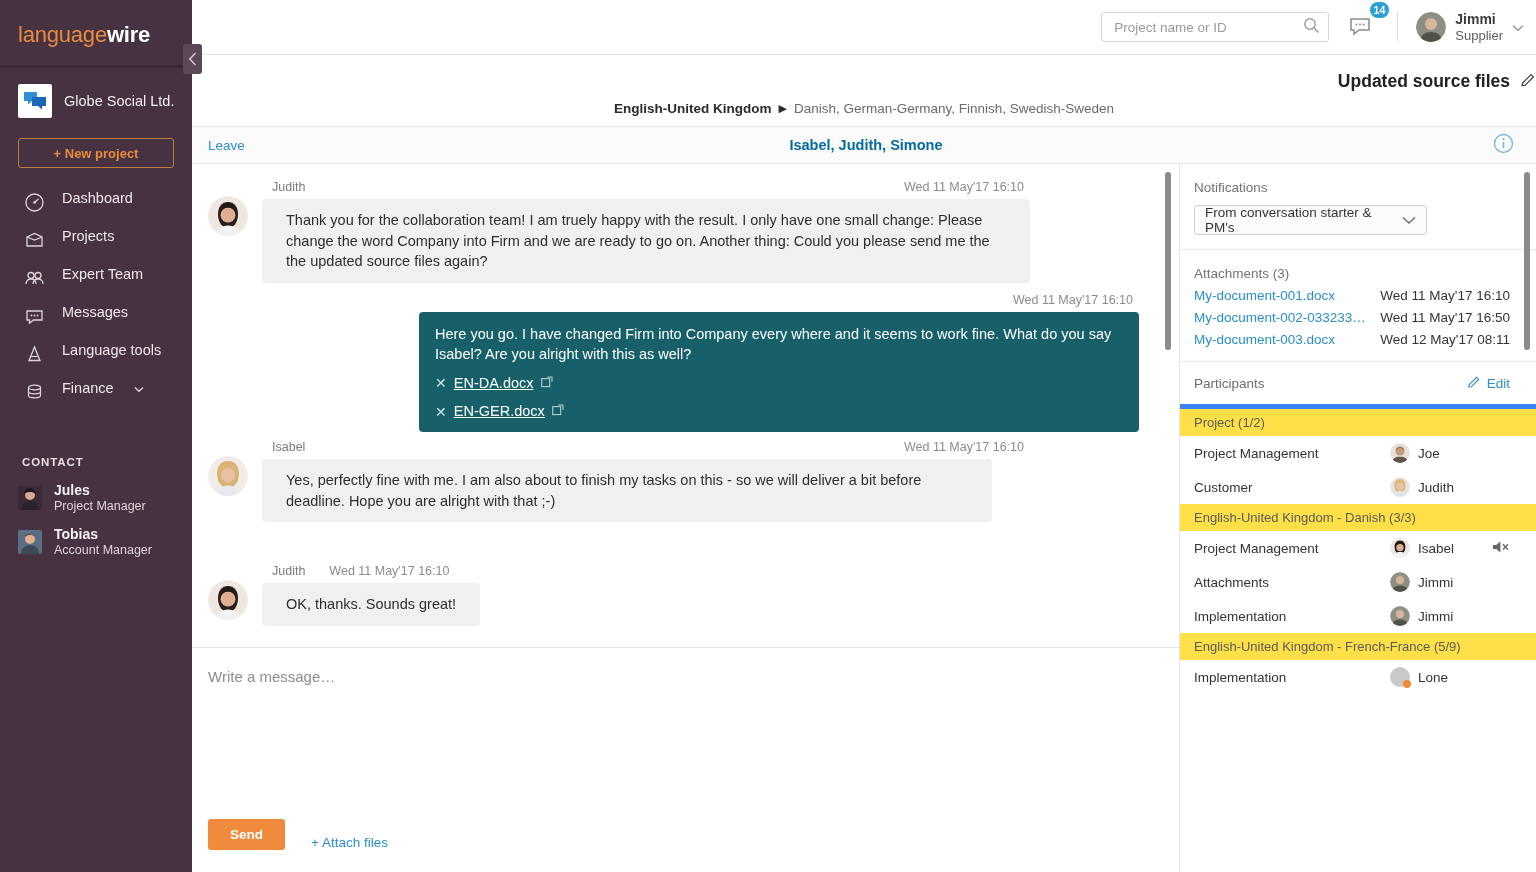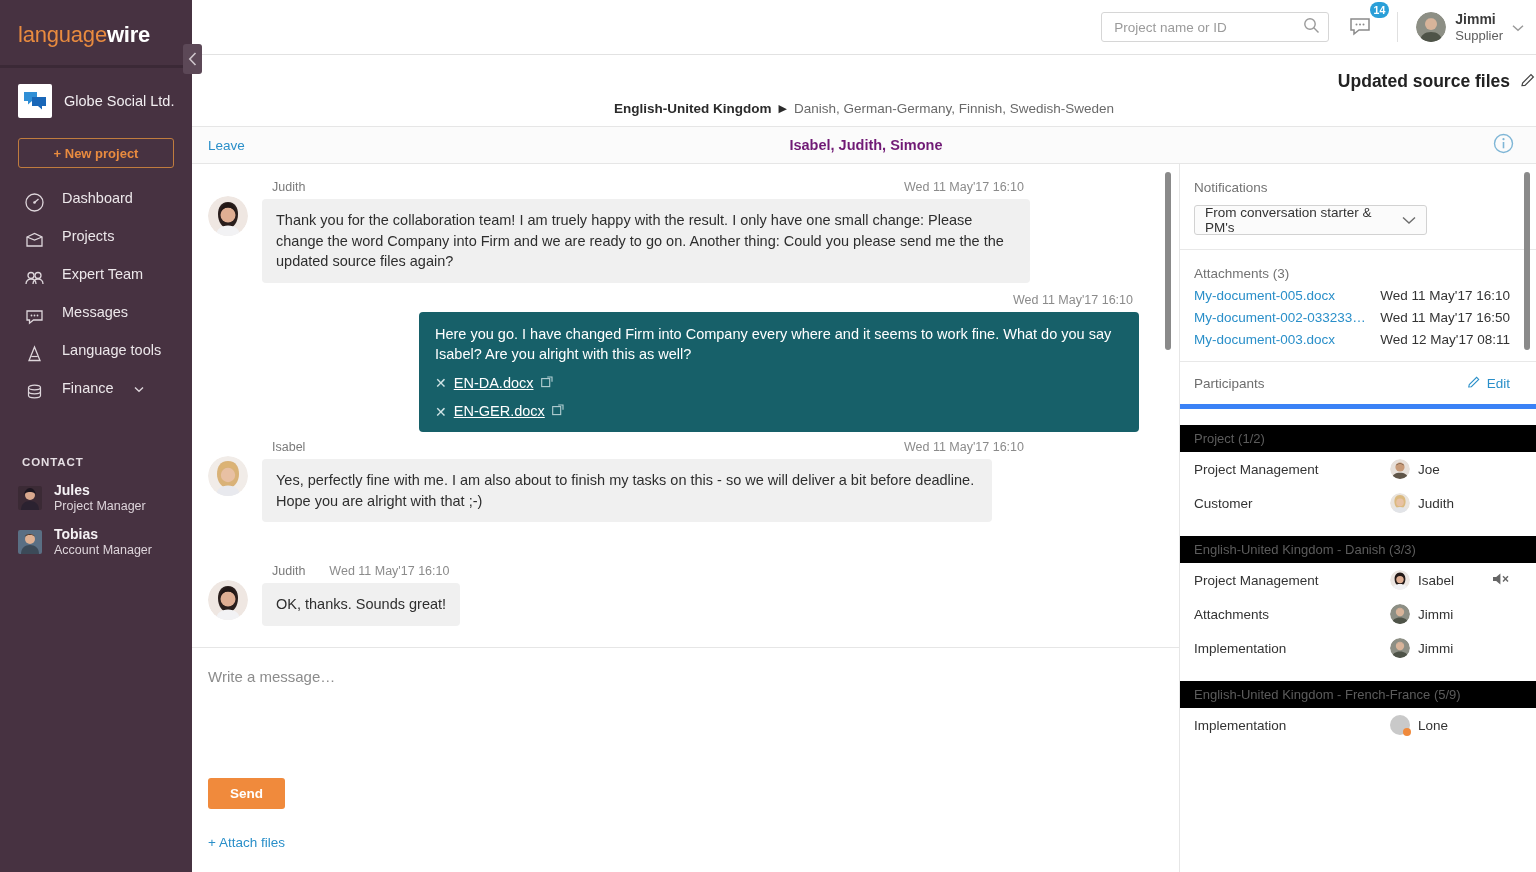--- a/index.html
+++ b/index.html
@@ -115,21 +115,21 @@
   .lang-tgt { color: #6a6a6a; }
 
   
   .conv-head {
     height: 38px; flex: 0 0 38px; border-top: 1px solid #e6e6e6; border-bottom: 1px solid #e6e6e6;
     display: flex; align-items: center; padding: 0 22px 0 16px; background: #fbfbfb; position: relative;
   }
   .leave { color: #2a8fc9; font-size: 13.5px; cursor: pointer; }
   .conv-title {
     position: absolute; left: 4px; right: 0; text-align: center;
-    font-size: 14.5px; font-weight: 700; color: #701a75; pointer-events: none;
+    font-size: 14.5px; font-weight: 700; color: #0369a1; pointer-events: none;
   }
   .info-icon { margin-left: auto; cursor: pointer; z-index: 2; }
 
   
   .body-row { flex: 1 1 auto; display: flex; min-height: 0; }
   .thread-col { flex: 1 1 auto; display: flex; flex-direction: column; min-width: 0; position: relative; }
 
   .thread {
     flex: 0 0 483px; position: relative; overflow: hidden;
     padding: 16px 40px 10px 16px; background: #fff; border-right: 1px solid #e6e6e6;
@@ -140,21 +140,21 @@
   }
 
   .msg { display: flex; gap: 14px; margin-bottom: 6px; }
   .avatar { width: 40px; height: 40px; border-radius: 50%; overflow: hidden; flex: 0 0 40px; margin-top: 16px; }
   .msg-main { flex: 1 1 auto; min-width: 0; max-width: 768px; }
   .msg-meta { display: flex; align-items: baseline; font-size: 12.5px; color: #8b8b8b; padding: 0 6px 5px 10px; }
   .msg-meta .who { color: #7a7a7a; }
   .msg-meta .when { margin-left: auto; }
   .msg-meta.inline .when { margin-left: 24px; }
   .bubble {
-    background: #f0f0f0; border-radius: 4px; padding: 11px 14px;
+    background: #f0f0f0; border-radius: 4px; padding: 11px 24px;
     font-size: 14.5px; color: #2e2e2e; line-height: 1.42; display: inline-block;
   }
   .bubble.full { display: block; }
 
   .msg.out { justify-content: flex-end; }
   .msg.out .msg-main { max-width: 720px; }
   .bubble.teal {
     background: #176069; color: #ffffff; border-radius: 4px; padding: 12px 16px 10px 16px; display: block;
   }
   .attach-line { display: flex; align-items: center; gap: 7px; margin-top: 8px; font-size: 14.5px; }
@@ -163,21 +163,21 @@
   .attach-name { color: #ffffff; text-decoration: underline; cursor: pointer; }
   .ext-ico { opacity: .85; }
 
   
   .composer { flex: 1 1 auto; border-top: 1px solid #e6e6e6; border-right: 1px solid #e6e6e6; display: flex; flex-direction: column; padding: 18px 16px 0 16px; background: #fff; }
   .composer-input {
     flex: 1 1 auto; border: none; outline: none; resize: none; font-family: inherit;
     font-size: 15px; color: #2e2e2e; background: transparent; padding: 0; line-height: 1.4;
   }
   .composer-input::placeholder { color: #8c8c8c; }
-  .composer-actions { display: flex; align-items: flex-start; gap: 26px; padding: 6px 0 22px 0; flex-direction: column; }
+  .composer-actions { display: flex; align-items: flex-end; gap: 26px; padding: 6px 0 22px 0; }
   .send-btn {
     background: #f08a3c; color: #fff; border: none; border-radius: 3px;
     font-family: inherit; font-size: 13.5px; font-weight: 700; padding: 8px 22px; cursor: pointer;
   }
   .attach-files { color: #2a8fc9; font-size: 13.5px; cursor: pointer; }
 
   
   .rpanel {
     flex: 0 0 356px; width: 356px; background: #fff; position: relative;
     display: flex; flex-direction: column; overflow: hidden;
@@ -196,22 +196,22 @@
 
   .att-row { display: flex; align-items: center; font-size: 13.5px; margin-top: 7px; }
   .att-name { color: #2a8fc9; cursor: pointer; flex: 1 1 auto; white-space: nowrap; overflow: hidden; text-overflow: ellipsis; padding-right: 10px; }
   .att-date { color: #333; white-space: nowrap; }
 
   .part-head { display: flex; align-items: center; padding: 13px 26px 12px 14px; border-bottom: 5px solid #3b82f6; justify-content: center; }
   .part-title { font-size: 13.5px; color: #6d6d6d; }
   .part-edit { margin-left: auto; display: flex; align-items: center; gap: 6px; color: #2a8fc9; font-size: 13.5px; cursor: pointer; }
 
   .group-head {
-    background: #000000; font-size: 13px; color: #5c5c5c;
-    padding: 6px 14px; margin-top: 16px; }
+    background: #fde047; font-size: 13px; color: #5c5c5c;
+    padding: 6px 14px; }
   .part-row { display: flex; align-items: center; padding: 7px 26px 7px 14px; font-size: 13.5px; }
   .part-role { color: #333; flex: 0 0 196px; }
   .part-person { display: flex; align-items: center; gap: 8px; color: #333; flex: 1 1 auto; }
   .part-avatar { width: 20px; height: 20px; border-radius: 50%; overflow: hidden; flex: 0 0 20px; position: relative; }
   .mute-ico { margin-left: auto; cursor: pointer; }
 
   .placeholder-av { background: #c9c9c9; border-radius: 50%; width: 20px; height: 20px; position: relative; }
   .placeholder-av::after {
     content: ""; position: absolute; right: -1px; bottom: -1px; width: 8px; height: 8px;
     border-radius: 50%; background: #f08a3c;
@@ -540,21 +540,21 @@
               <svg width="14" height="9" viewBox="0 0 14 9">
                   <path d="M1 1.5 L7 7 L13 1.5" fill="none" stroke="#6d6d6d" stroke-width="1.4"></path>
                 </svg>
             </span>
           </div>
         </div>
 
         <div class="rp-sec">
           <div class="rp-label" style="margin-bottom:4px;">Attachments (3)</div>
           <div class="att-row">
-            <span class="att-name">My-document-005.docx</span>
+            <span class="att-name">My-document-001.docx</span>
             <span class="att-date">Wed 11 May'17 16:10</span>
           </div>
           <div class="att-row">
             <span class="att-name">My-document-002-033233…</span>
             <span class="att-date">Wed 11 May'17 16:50</span>
           </div>
           <div class="att-row">
             <span class="att-name">My-document-003.docx</span>
             <span class="att-date">Wed 12 May'17 08:11</span>
           </div>

